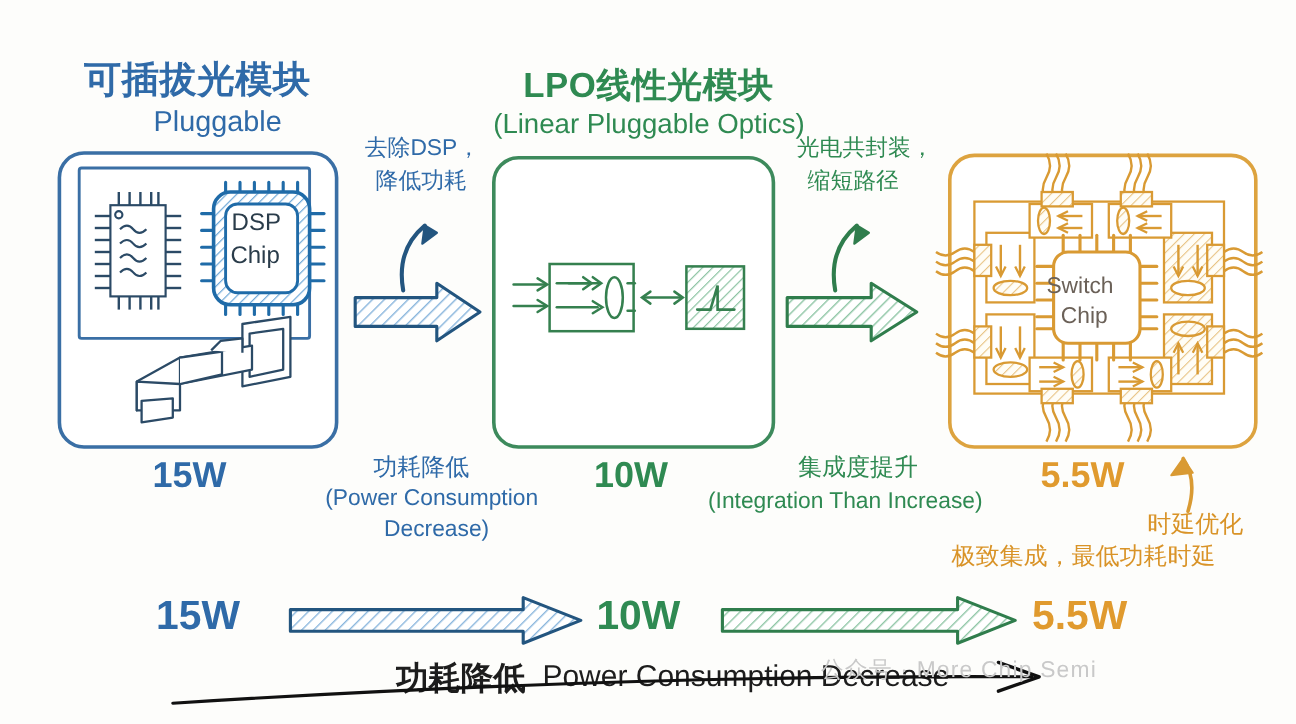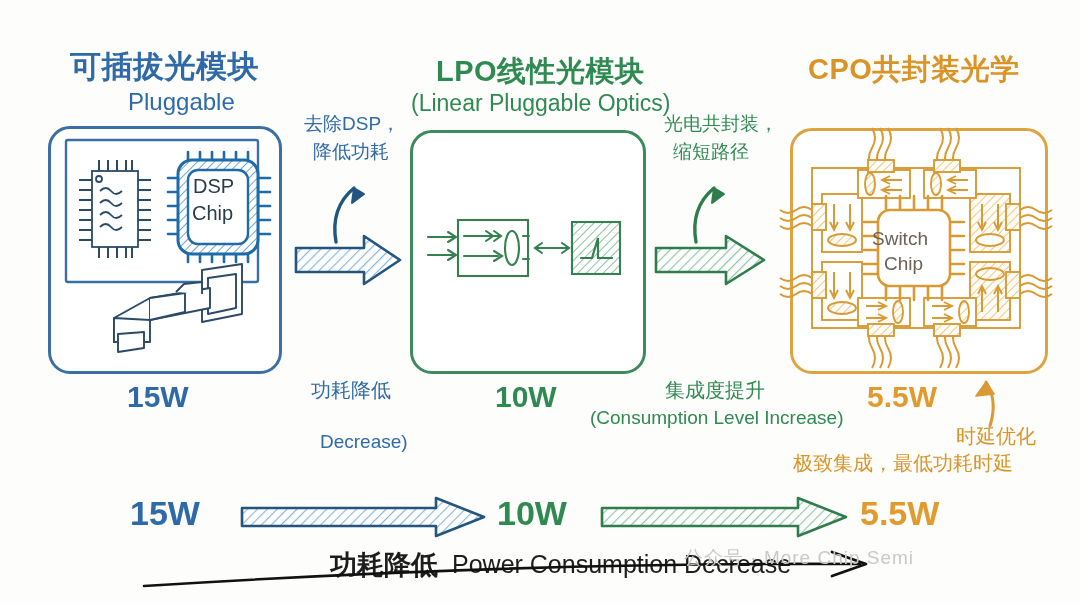--- a/index.html
+++ b/index.html
@@ -153,20 +153,21 @@
         <rect width="7" height="7" fill="#ffffff"></rect>
         <line x1="0" y1="0" x2="0" y2="7" stroke="#8ab6dd" stroke-width="2.4"></line>
       </pattern>
     </defs>
     <path d="M44 64 q-6 -34 18 -54" fill="none" stroke="#23557f" stroke-width="3.4" stroke-linecap="round"></path>
     <path d="M62 10 l-2 15 l12 -9 Z" fill="#23557f" stroke="#23557f" stroke-width="2" stroke-linejoin="round"></path>
     <path d="M4 70 L72 70 L72 58 L108 82 L72 106 L72 94 L4 94 Z" fill="url(#hb2)" stroke="#23557f" stroke-width="2.6" stroke-linejoin="round"></path>
   </svg>
 
   <div class="abs cap blue" style="left:311px;top:378px;font-size:20px;">功耗降低</div>
+  <div class="abs cap blue" style="left:271px;top:404px;font-size:19px;">(Power Consumption</div>
   <div class="abs cap blue" style="left:320px;top:430px;font-size:19px;">Decrease)</div>
 
   <div class="abs h-cn green" style="left:436px;top:52px;font-size:29px;">LPO线性光模块</div>
   <div class="abs h-en green" style="left:411px;top:90px;font-size:23px;">(Linear Pluggable Optics)</div>
 
   <div class="card green-c" style="left:410px;top:130px;width:230px;height:238px;"></div>
 
   <svg class="abs" style="left:426px;top:212px;" width="210" height="74" viewBox="0 0 210 74">
     <defs>
       <pattern id="hg1" width="6" height="6" patternUnits="userSpaceOnUse" patternTransform="rotate(45)">
@@ -208,23 +209,22 @@
         <rect width="7" height="7" fill="#ffffff"></rect>
         <line x1="0" y1="0" x2="0" y2="7" stroke="#8fc6a6" stroke-width="2.4"></line>
       </pattern>
     </defs>
     <path d="M44 64 q-6 -34 18 -54" fill="none" stroke="#2f7d4c" stroke-width="3.4" stroke-linecap="round"></path>
     <path d="M62 10 l-2 15 l12 -9 Z" fill="#2f7d4c" stroke="#2f7d4c" stroke-width="2" stroke-linejoin="round"></path>
     <path d="M4 70 L74 70 L74 58 L112 82 L74 106 L74 94 L4 94 Z" fill="url(#hg2)" stroke="#2f7d4c" stroke-width="2.6" stroke-linejoin="round"></path>
   </svg>
 
   <div class="abs cap green" style="left:665px;top:378px;font-size:20px;">集成度提升</div>
-  <div class="abs cap green" style="left:590px;top:406px;font-size:19px;">(Consumption Level Increase)</div>
-
-  <div class="abs h-cn orange-d" style="left:808px;top:50px;font-size:29px;">CPO共封装光学</div>
+  <div class="abs cap green" style="left:590px;top:406px;font-size:19px;">(Integration Than Increase)</div>
+
 
   <div class="card orange-c" style="left:790px;top:128px;width:252px;height:240px;"></div>
 
   <svg class="abs" style="left:790px;top:128px;" width="252" height="240" viewBox="0 0 252 240">
     <defs>
       <pattern id="ho1" width="6" height="6" patternUnits="userSpaceOnUse" patternTransform="rotate(45)">
         <rect width="6" height="6" fill="#fffdf6"></rect>
         <line x1="0" y1="0" x2="0" y2="6" stroke="#e8c383" stroke-width="1.8"></line>
       </pattern>
     </defs>

